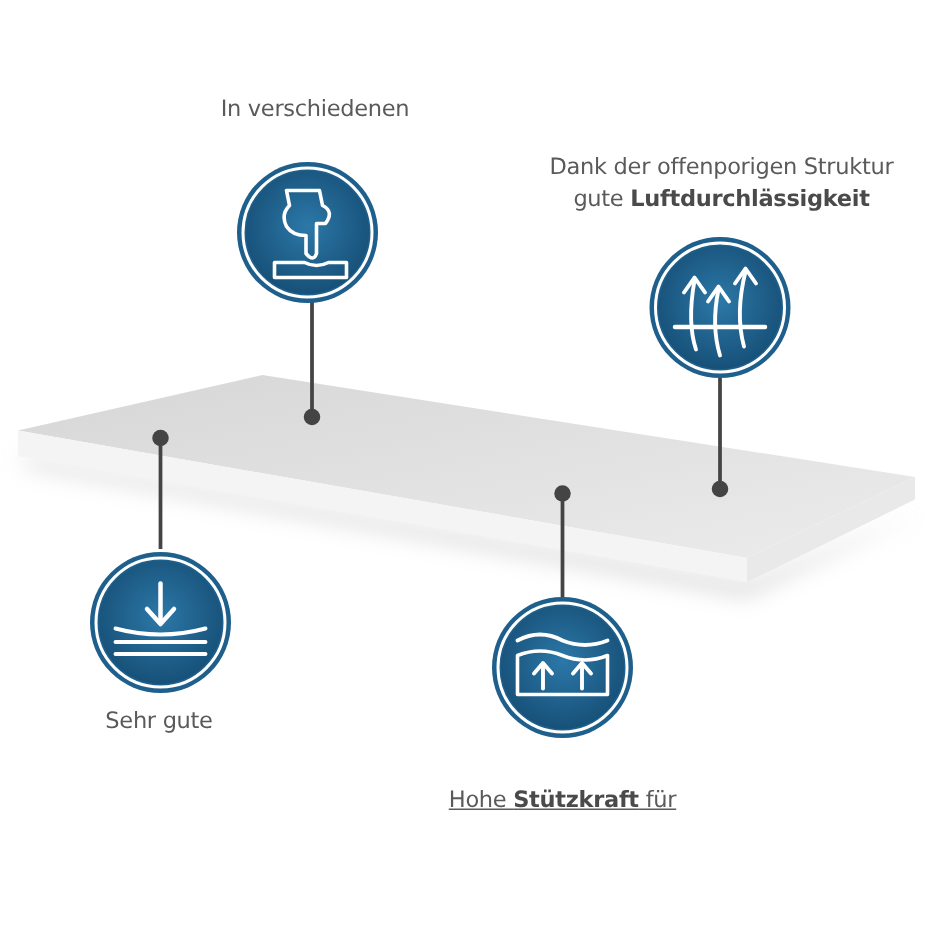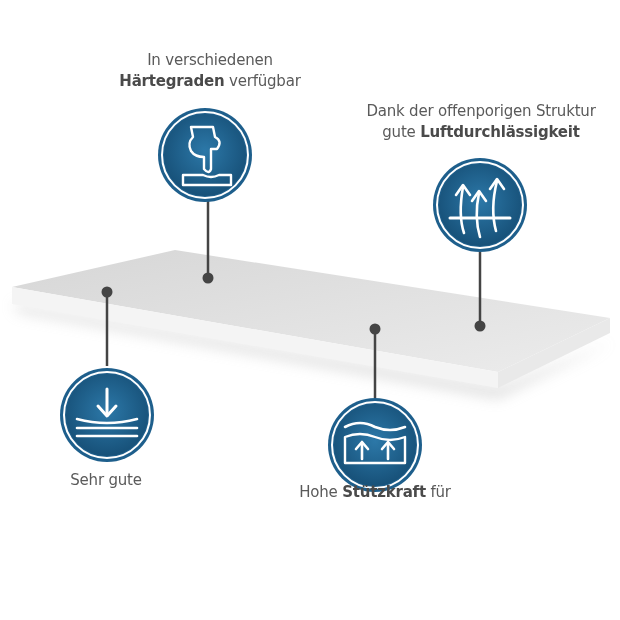--- a/index.html
+++ b/index.html
@@ -89,29 +89,28 @@
     <circle r="41" fill="url(#badgeGrad)"></circle>
     <path d="M-30,-18 Q-15,-26 0,-18 Q15,-12 30,-18" fill="none" stroke="#fff" stroke-width="2.6" stroke-linecap="round"></path>
     <path d="M-30,-8 Q-15,-14 0,-8 Q15,-2 30,-8 L30,18 L-30,18 Z" fill="none" stroke="#fff" stroke-width="2.4" stroke-linejoin="round"></path>
     <line x1="-13" y1="14" x2="-13" y2="-2" stroke="#fff" stroke-width="2.6" stroke-linecap="round"></line>
     <path d="M-19,4 L-13,-3 L-7,4" fill="none" stroke="#fff" stroke-width="2.6" stroke-linecap="round" stroke-linejoin="round"></path>
     <line x1="13" y1="14" x2="13" y2="-2" stroke="#fff" stroke-width="2.6" stroke-linecap="round"></line>
     <path d="M7,4 L13,-3 L19,4" fill="none" stroke="#fff" stroke-width="2.6" stroke-linecap="round" stroke-linejoin="round"></path>
   </g>
 </svg>
 
-<div class="label" style="left:90px;top:50px;width:240px;">
+<div class="label" style="left:90px;top:62px;width:240px;">
   <span class="line">In verschiedenen</span>
-  <span class="line"><b>Härtegraden</b><span> verfügbar</span></span>
 </div>
 
 <div class="label" style="left:336px;top:101px;width:290px;">
   <span class="line">Dank der offenporigen Struktur</span>
   <span class="line"><span>gute </span><b>Luftdurchlässigkeit</b></span>
 </div>
 
 <div class="label" style="left:16px;top:470px;width:180px;">
   <span class="line">Sehr gute</span>
 </div>
 
-<div class="label" style="left:250px;top:482px;width:250px;">
+<div class="label" style="left:250px;top:523px;width:250px;text-decoration:underline;">
   <span class="line"><span>Hohe </span><b>Stützkraft</b><span> für</span></span>
 </div>
 
 </body></html>

